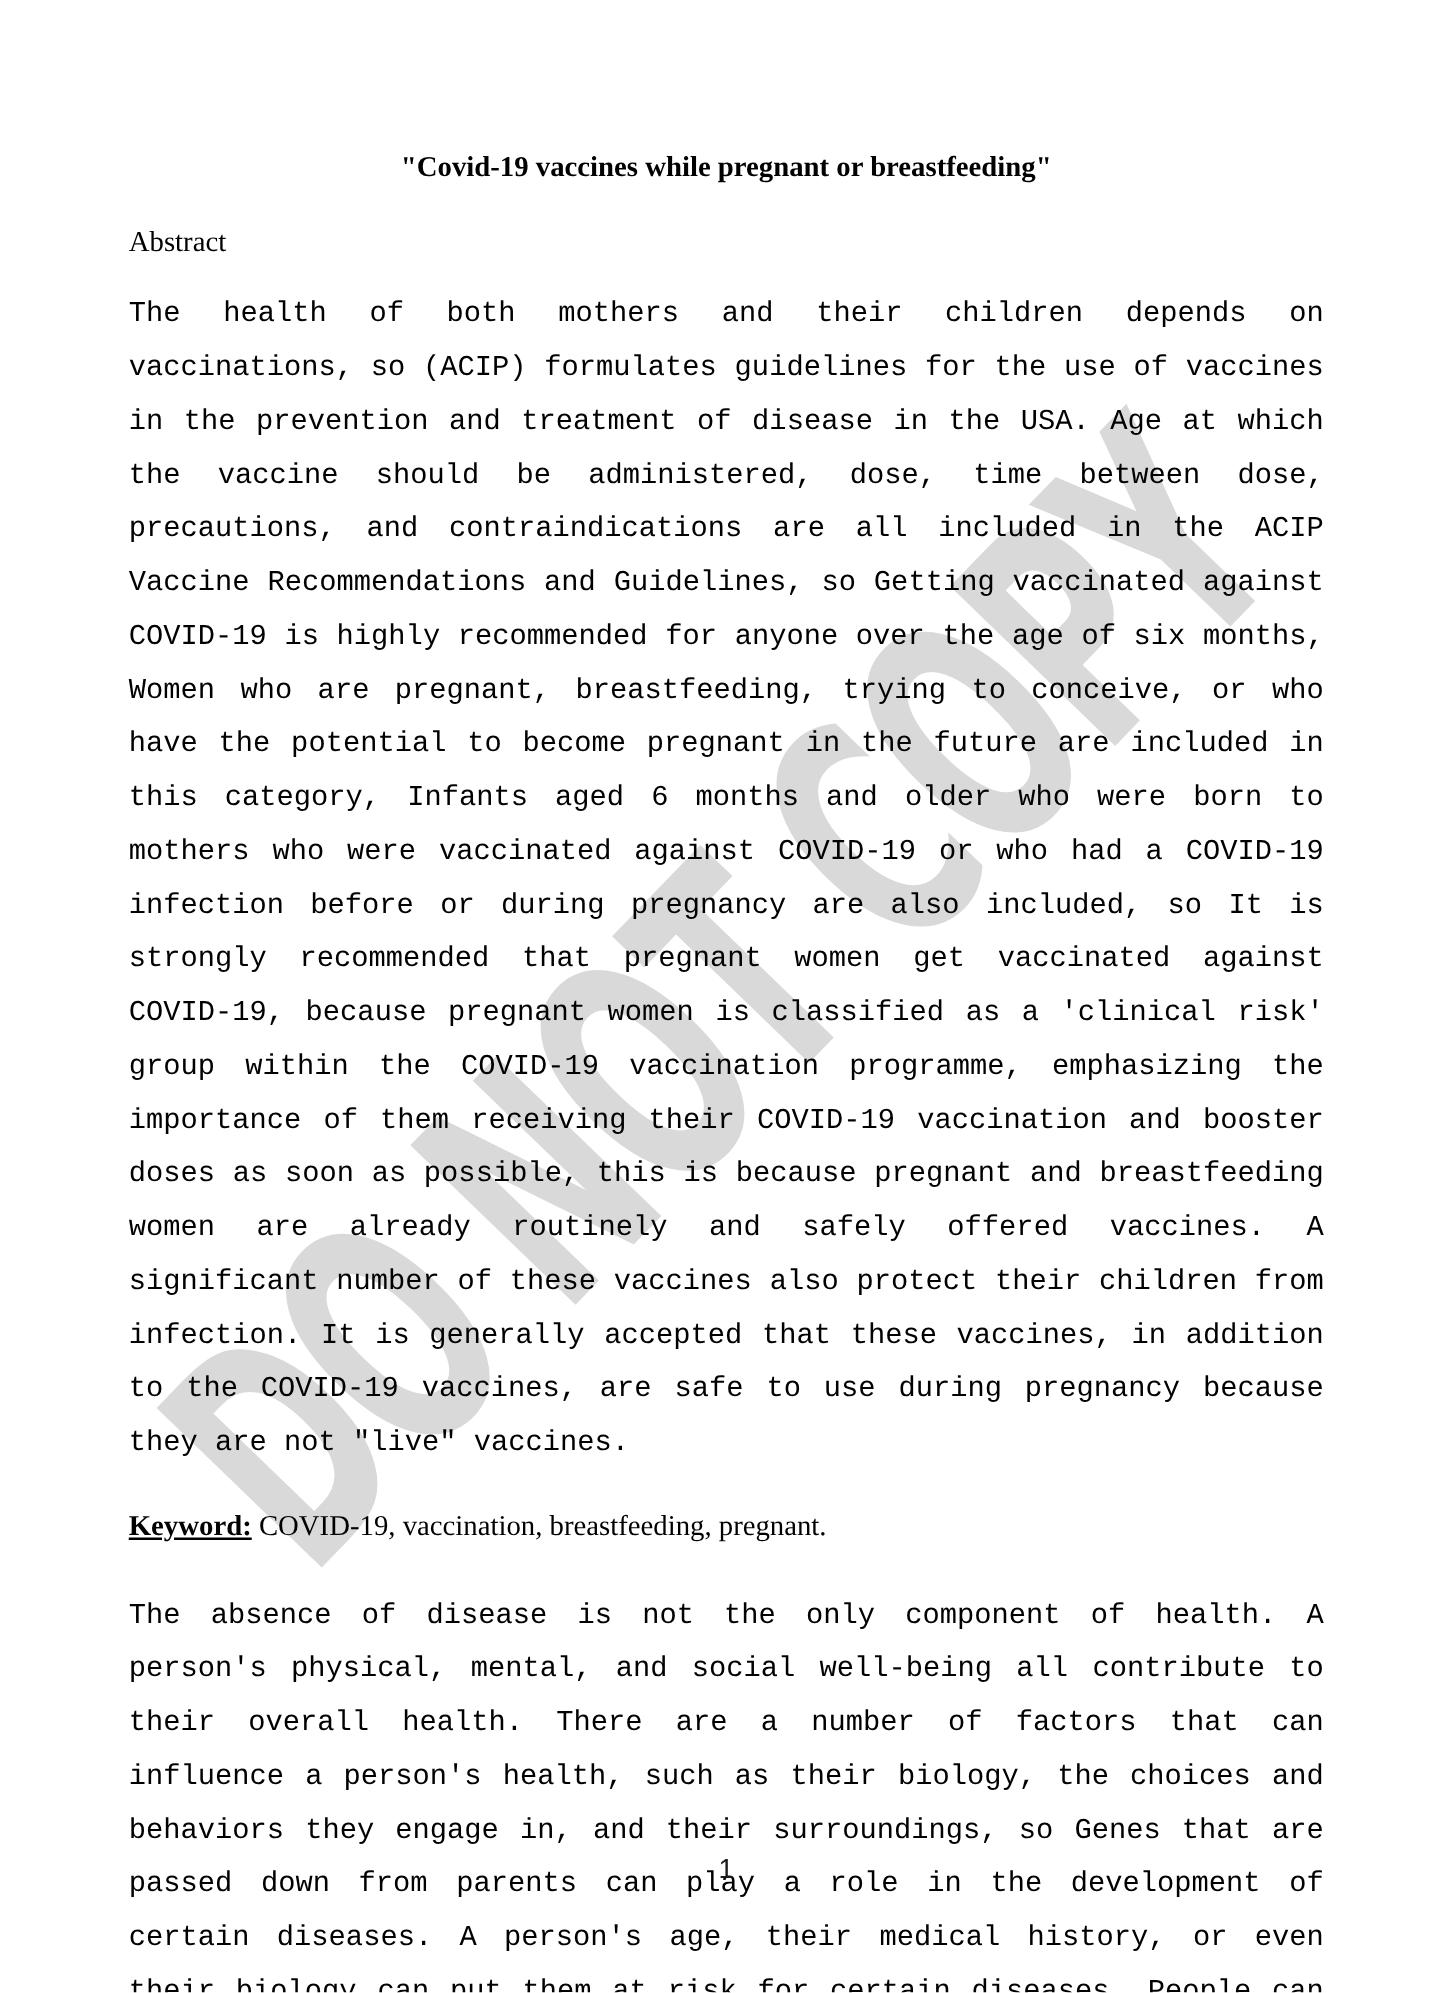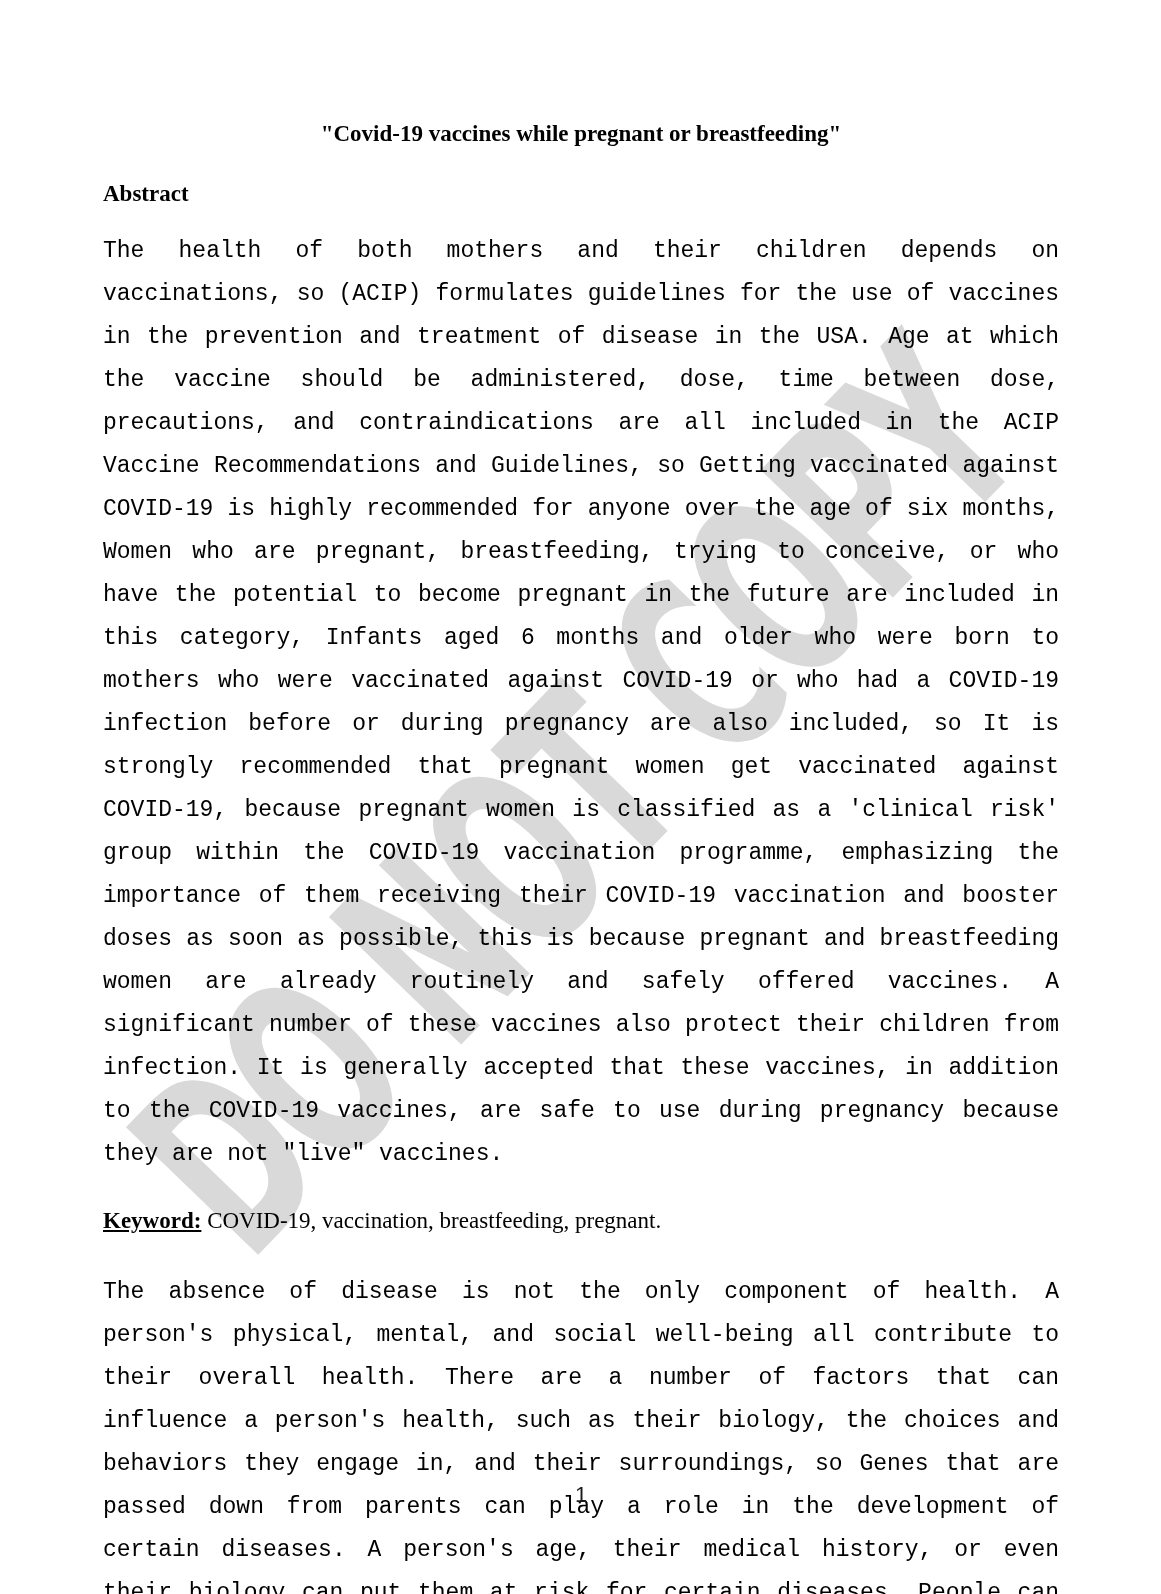--- a/index.html
+++ b/index.html
@@ -48,21 +48,21 @@
   }
   .doc-title {
     margin: 0 0 17px 0;
     font-size: 23px;
     font-weight: bold;
     text-align: center;
   }
   .section-heading {
     margin: 0;
     font-size: 23px;
-    font-weight: bold;
+    font-weight: normal;
     text-align: left;
   }
   .heading-abstract {
     margin-bottom: 15px;
   }
   .para {
     margin: 0;
     text-align: justify;
     font-family: Liberation Mono, monospace;
   }

